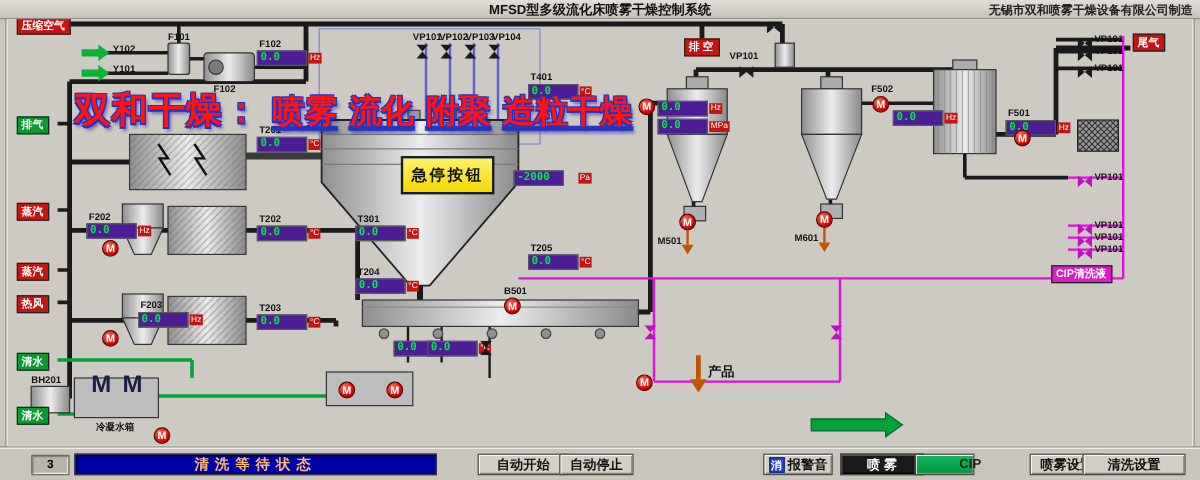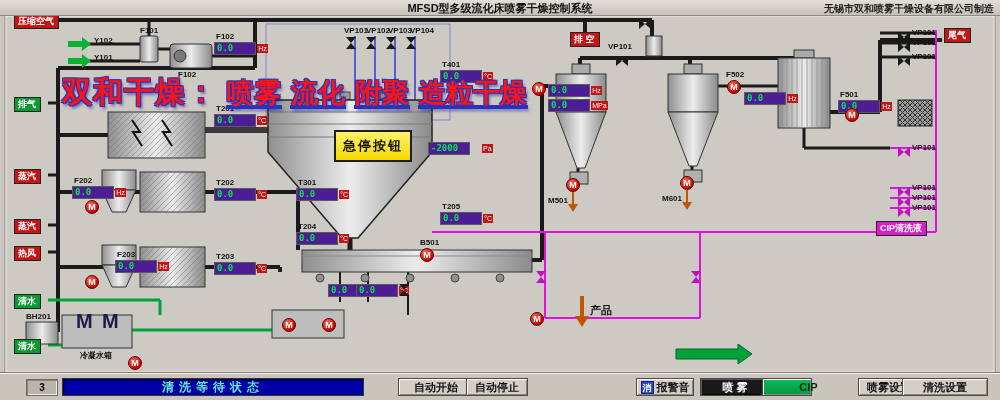--- a/index.html
+++ b/index.html
@@ -42,21 +42,21 @@
   .estop{position:absolute;left:334px;top:130px;width:78px;height:32px;z-index:25;
          background:linear-gradient(#fff26a,#f5d800);border:2px solid #1c1c1c;box-sizing:border-box;
          color:#101010;font-size:13px;font-weight:bold;display:flex;align-items:center;justify-content:center;letter-spacing:2px;}
   
   .bottombar{position:absolute;left:0;right:0;bottom:0;height:26px;background:#c9c5bd;border-top:1px solid #f5f4f0;
              box-shadow:0 -1px 0 #807d77;z-index:100;}
   .pagechip{position:absolute;left:26px;top:5px;width:30px;height:15px;background:#b9b5ad;border:1px solid #6e6b65;
             box-shadow:inset 1px 1px 0 #868379,inset -1px -1px 0 #efeee9;
             font-size:10px;font-weight:bold;display:flex;align-items:center;justify-content:center;}
   .status{position:absolute;left:62px;top:4px;width:302px;height:18px;background:#0000a6;border:1px solid #35332f;
-          box-shadow:inset 1px 1px 2px #000020;color:#5eead4;font-size:12px;font-weight:bold;box-sizing:border-box;
+          box-shadow:inset 1px 1px 2px #000020;color:#fdba74;font-size:12px;font-weight:bold;box-sizing:border-box;
           display:flex;align-items:center;justify-content:center;letter-spacing:5px;}
   .btn{position:absolute;top:4px;height:18px;background:#d3cfc7;border:1px solid #4c4a45;box-sizing:border-box;
        box-shadow:inset 1px 1px 0 #fcfbf8,inset -1px -1px 0 #8a877f;
        color:#111;font-size:11px;font-weight:bold;display:flex;align-items:center;justify-content:center;gap:3px;cursor:default;}
   .btn.dark{background:#191919;color:#fdfdfd;box-shadow:inset 1px 1px 0 #555,inset -1px -1px 0 #000;}
   .btn.green{background:linear-gradient(#12b95e,#00973f);color:#052b10;padding-left:43px;}
   .chip{background:#2746c8;color:#fff;font-size:9px;width:13px;height:13px;line-height:13px;text-align:center;border:1px solid #13246e;box-sizing:border-box;}
 </style>
 </head>
 <body>

